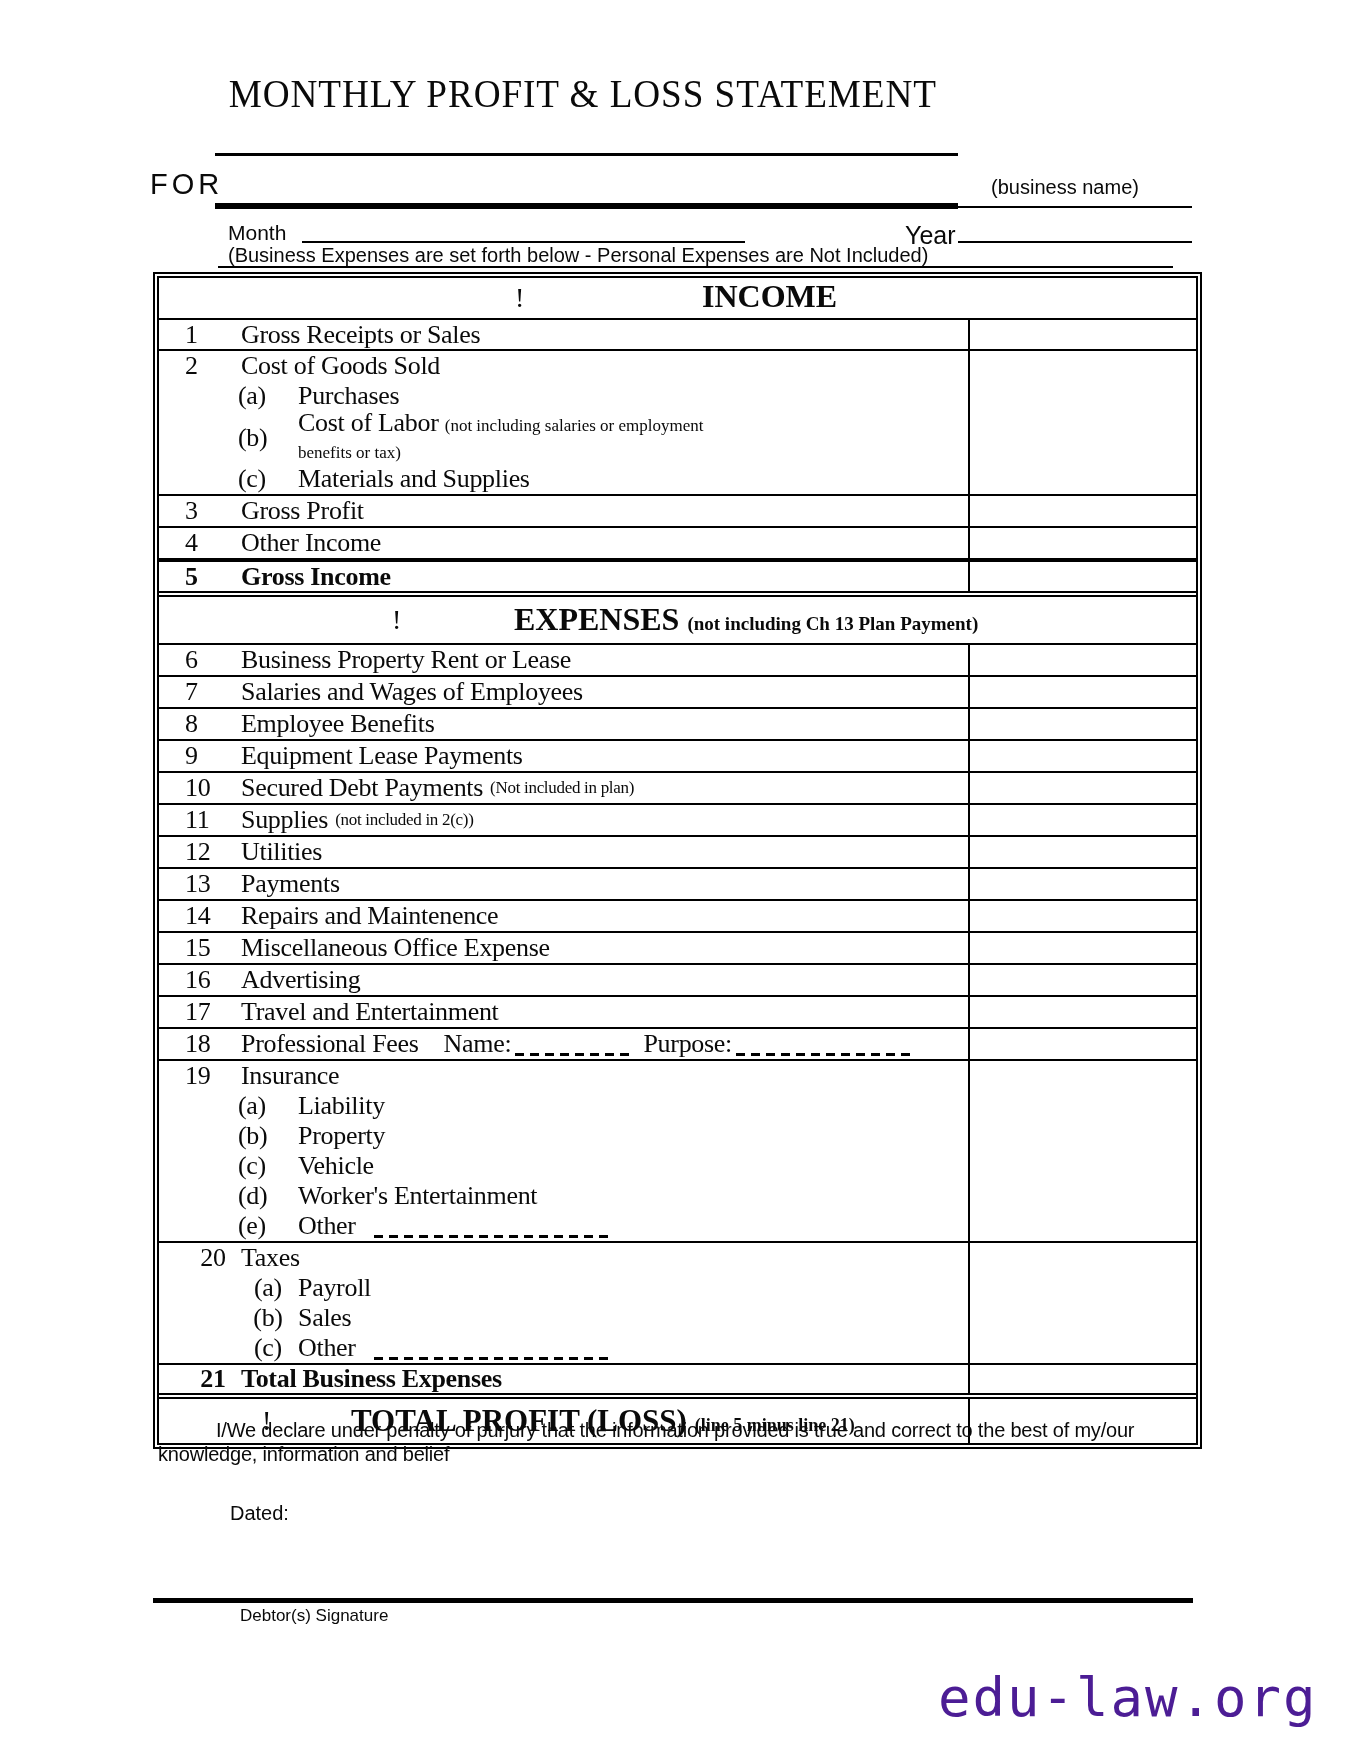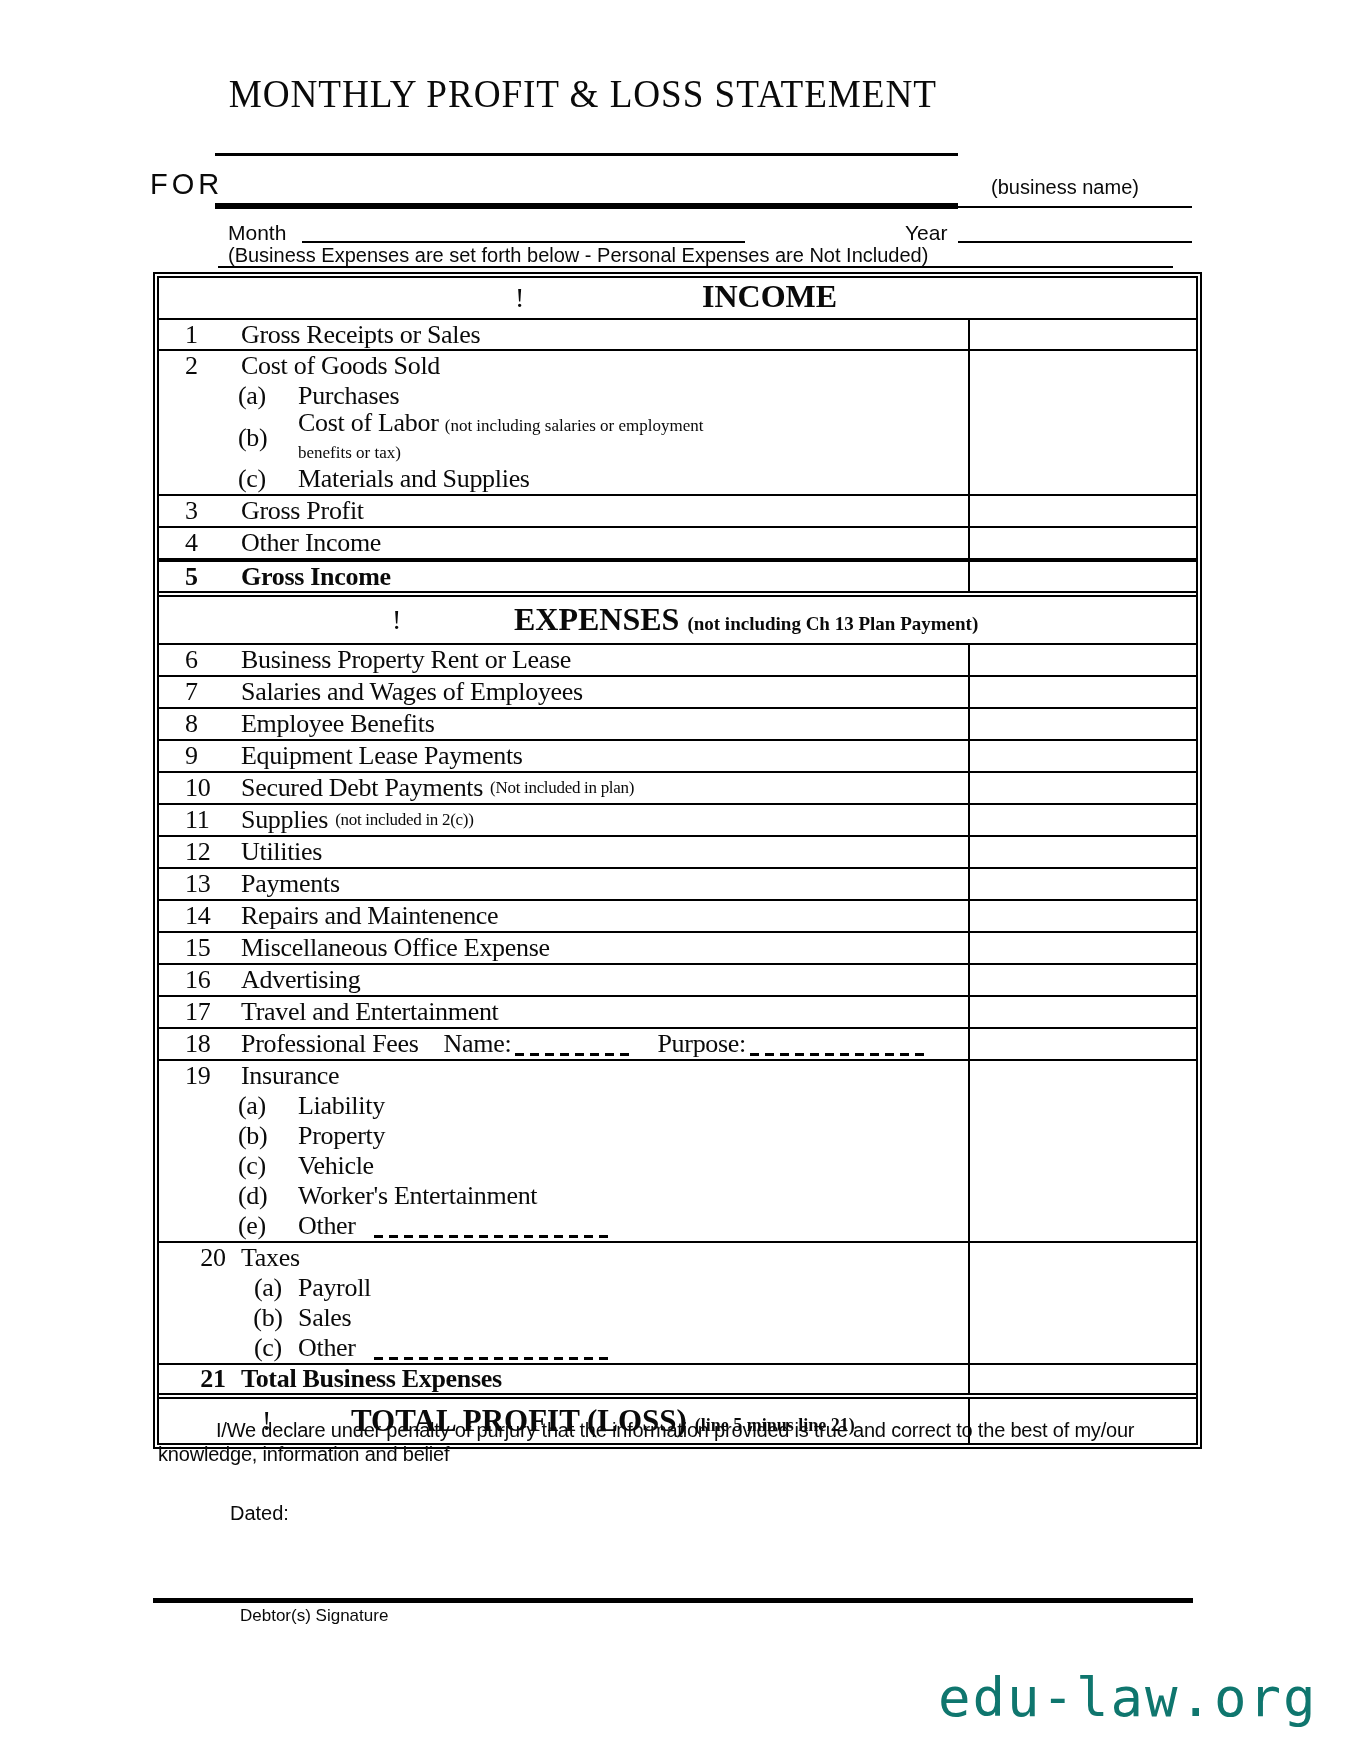--- a/index.html
+++ b/index.html
@@ -12,21 +12,21 @@
   #doc-title{left:202px;top:70px;width:743px;text-align:center;font-size:40px;
              letter-spacing:1px;white-space:nowrap;}
   #doc-title span{display:inline-block;transform:scaleX(.93);transform-origin:center;}
   #title-rule{left:215px;top:153px;width:743px;height:3px;background:#000;}
   #for-label{left:150px;top:168px;font-size:29px;letter-spacing:4px;}
   #bizname-hint{left:960px;top:176px;width:210px;text-align:center;font-size:20px;}
   #for-rule-thick{left:215px;top:203px;width:743px;height:6px;background:#000;}
   #bizname-rule{left:958px;top:206px;width:234px;height:2px;background:#000;}
   #month-label{left:228px;top:221px;font-size:21px;}
   #month-rule{left:302px;top:241px;width:443px;height:2px;background:#000;}
-  #year-label{left:905px;top:221px;font-size:21px;}
+  #year-label{left:905px;top:221px;font-size:25px;}
   #year-rule{left:958px;top:241px;width:234px;height:2px;background:#000;}
   #expenses-note{left:228px;top:244px;font-size:20px;white-space:nowrap;}
   #expenses-note-rule{left:218px;top:266px;width:955px;height:2px;background:#000;}
 
   
   #pl-table{left:153px;top:272px;width:1037px;border:6px double #000;background:#fff;}
   .row{position:relative;display:flex;align-items:center;border-bottom:2px solid #000;
        font-size:26px;letter-spacing:-0.3px;}
   .h30{height:30px;} .h29{height:29px;}
   .num{display:inline-block;width:56px;padding-left:26px;flex:0 0 auto;}
@@ -210,21 +210,21 @@
       <span class="num">17</span>
       <span class="lbl">Travel and Entertainment</span>
       <div class="amt"></div>
     </div>
 
     <div class="row h30">
       <span class="num">18</span>
       <span class="lbl">Professional Fees</span>
       <span class="lbl" style="margin-left:25px;">Name:</span>
       <span class="dash" style="width:118px;margin-left:4px;"></span>
-      <span class="lbl" style="margin-left:24px;">Purpose:</span>
+      <span class="lbl" style="margin-left:10px;">Purpose:</span>
       <span class="dash" style="width:180px;margin-left:4px;"></span>
       <div class="amt"></div>
     </div>
 
     <div class="block" style="height:180px;font-family:Liberation Serif, serif;">
       <div class="bline">
         <span class="num">19</span>
         <span class="lbl">Insurance</span>
       </div>
       <div class="bline">
@@ -283,14 +283,14 @@
       <span class="ttitle"><span>TOTAL PROFIT (LOSS)</span>
         <span class="tnote">(line 5 minus line 21)</span></span>
       <div class="amt"></div>
     </div>
   </div>
 
   <div class="abs sans" id="declaration">I/We declare under penalty of purjury that the information provided is true and correct to the best of my/our knowledge, information and belief</div>
   <div class="abs sans" id="dated-label">Dated:</div>
   <div class="abs" id="sig-rule"></div>
   <div class="abs sans" id="sig-label">Debtor(s) Signature</div>
-  <div class="abs" id="watermark" style="color: #0f766e;">edu-law.org</div>
+  <div class="abs" id="watermark" style="color: #4c1d95;">edu-law.org</div>
 </div>
 
 </body></html>

